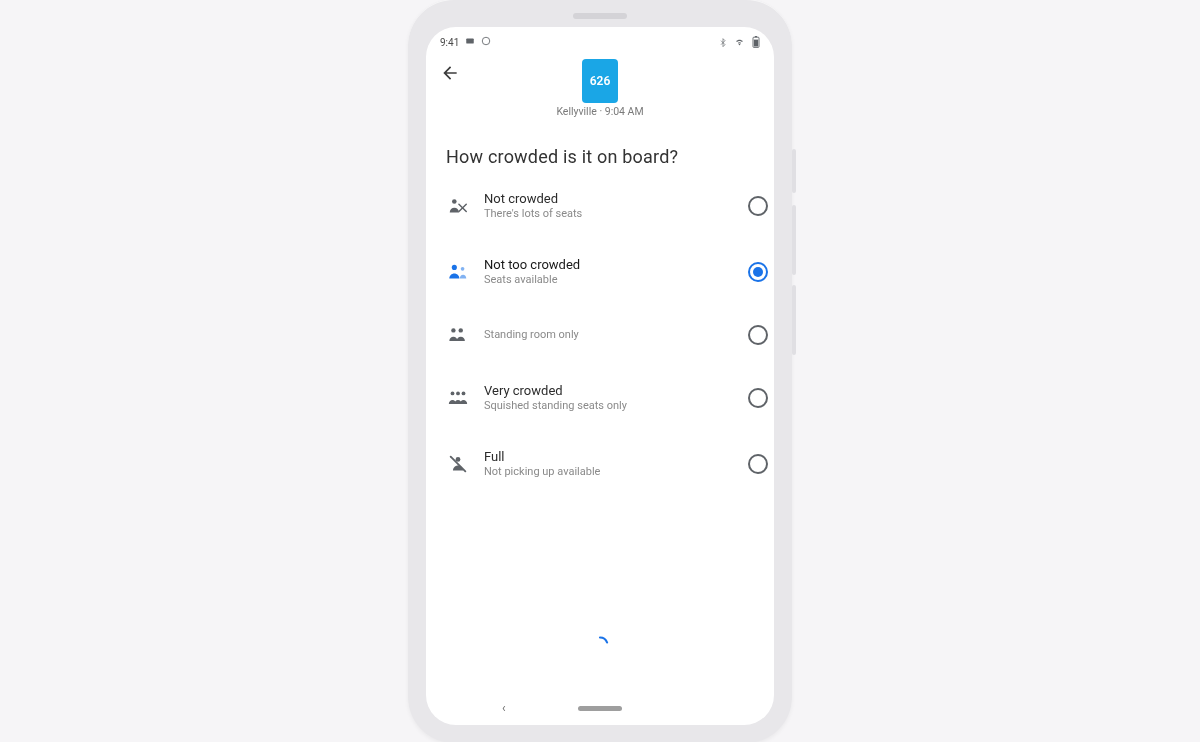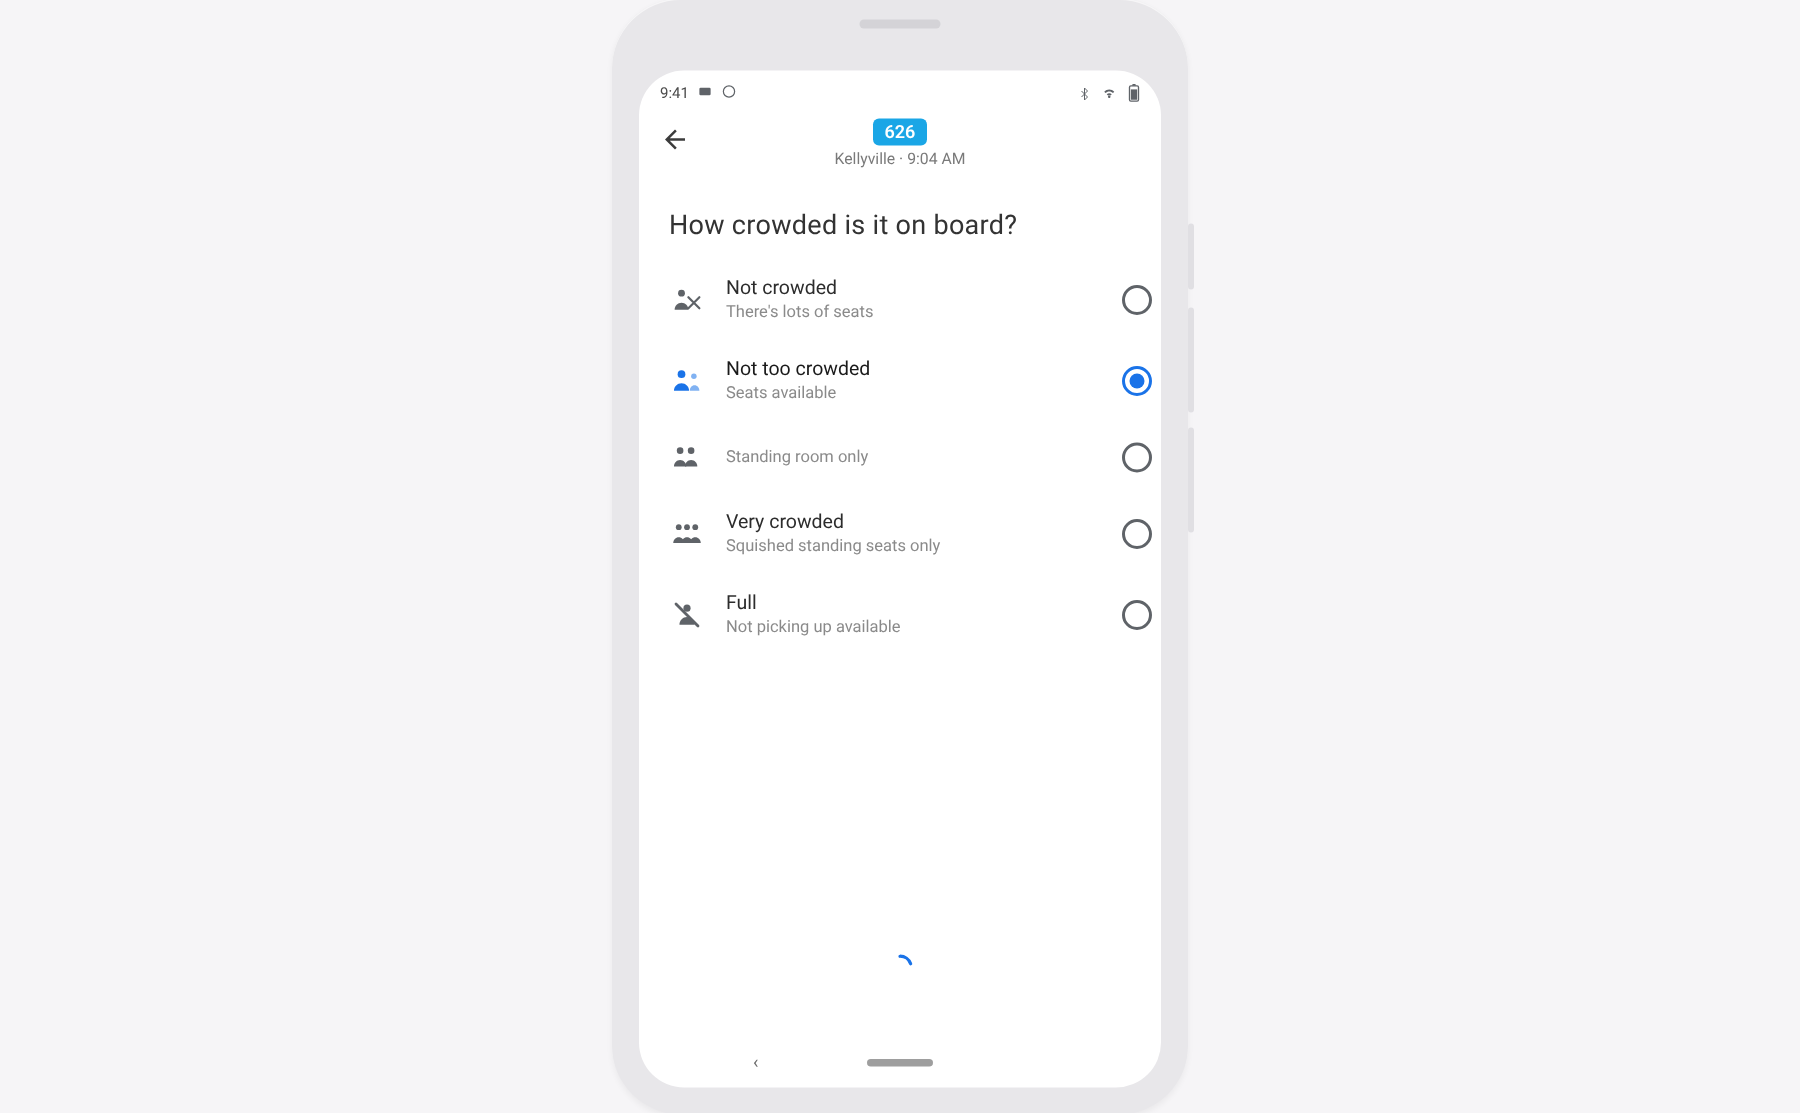--- a/index.html
+++ b/index.html
@@ -51,21 +51,20 @@
     position: absolute;
     left: 18px;
     top: 28px;
     right: 18px;
     bottom: 18px;
     background: #ffffff;
     border-radius: 30px;
     overflow: hidden;
     display: flex;
     flex-direction: column;
-    margin-top: 20px;
   }
 
   
   .status-bar {
     height: 22px;
     display: flex;
     justify-content: space-between;
     align-items: center;
     padding: 4px 14px 0 14px;
     font-size: 10px;
@@ -101,21 +100,21 @@
     display: flex;
     flex-direction: column;
     align-items: center;
     gap: 2px;
   }
   .route-pill {
     background: #1aa6e6;
     color: #fff;
     font-size: 12px;
     font-weight: 600;
-    padding: 1px 8px;
+    padding: 14px 8px;
     border-radius: 4px;
     line-height: 16px;
   }
   .route-sub {
     font-size: 10.5px;
     color: #7a7a7a;
   }
 
   
   .content {
@@ -128,21 +127,21 @@
     font-size: 18px;
     font-weight: 400;
     color: #333;
     margin: 8px 0 18px 2px;
     letter-spacing: .2px;
   }
 
   .options {
     display: flex;
     flex-direction: column;
-    gap: 12px;
+    gap: 24px;
   }
   .option {
     display: flex;
     align-items: center;
     gap: 14px;
     padding: 6px 2px;
     cursor: pointer;
   }
   .opt-icon {
     width: 24px;

